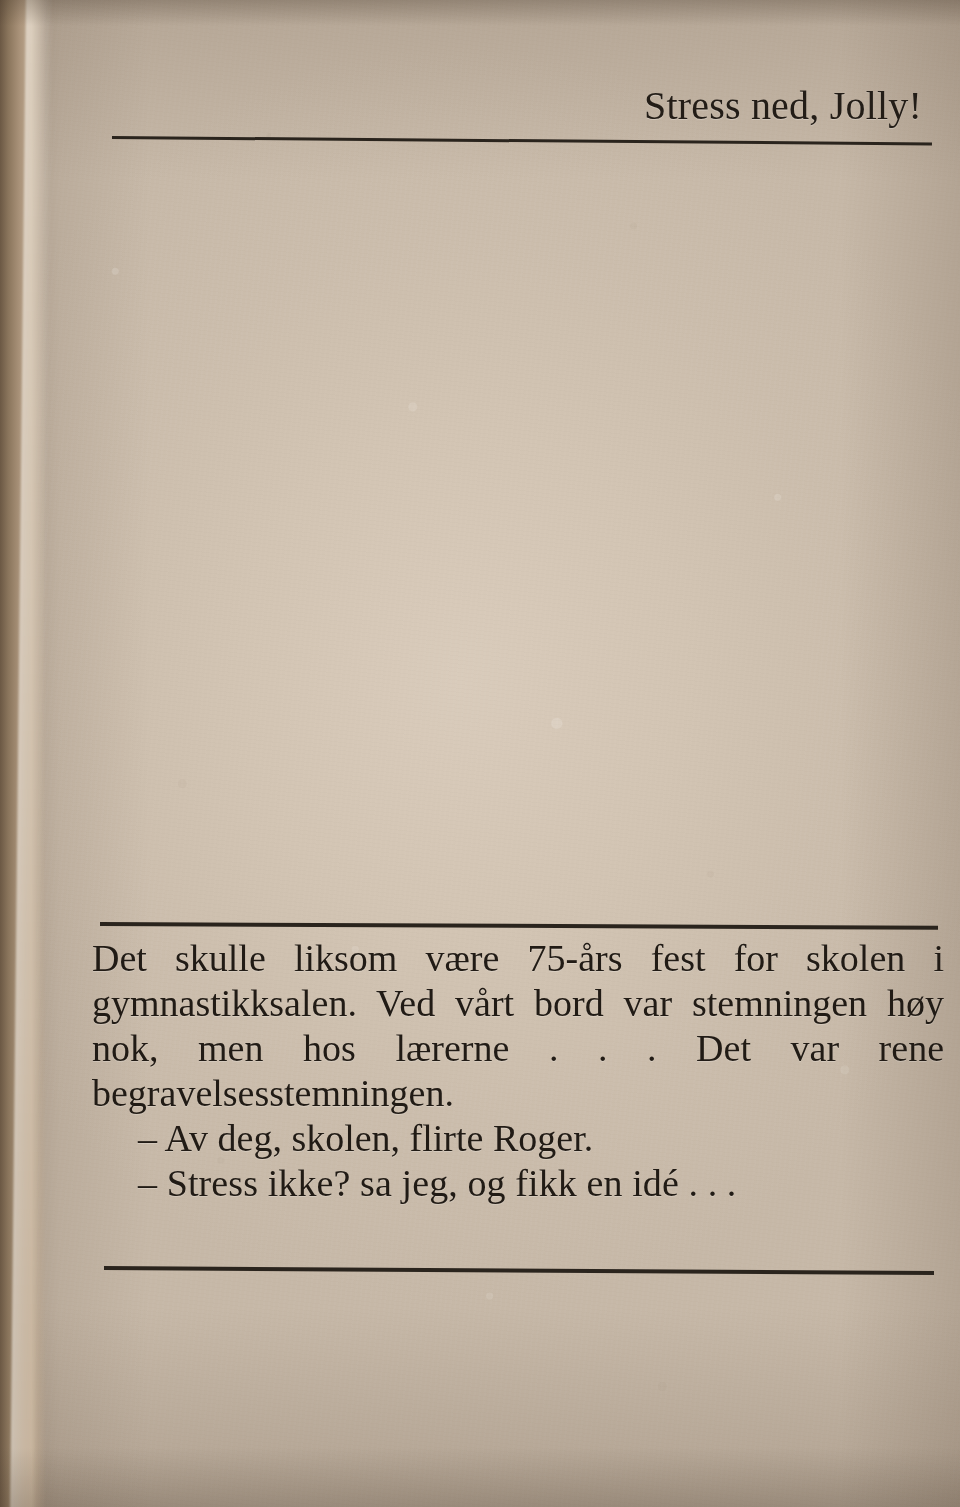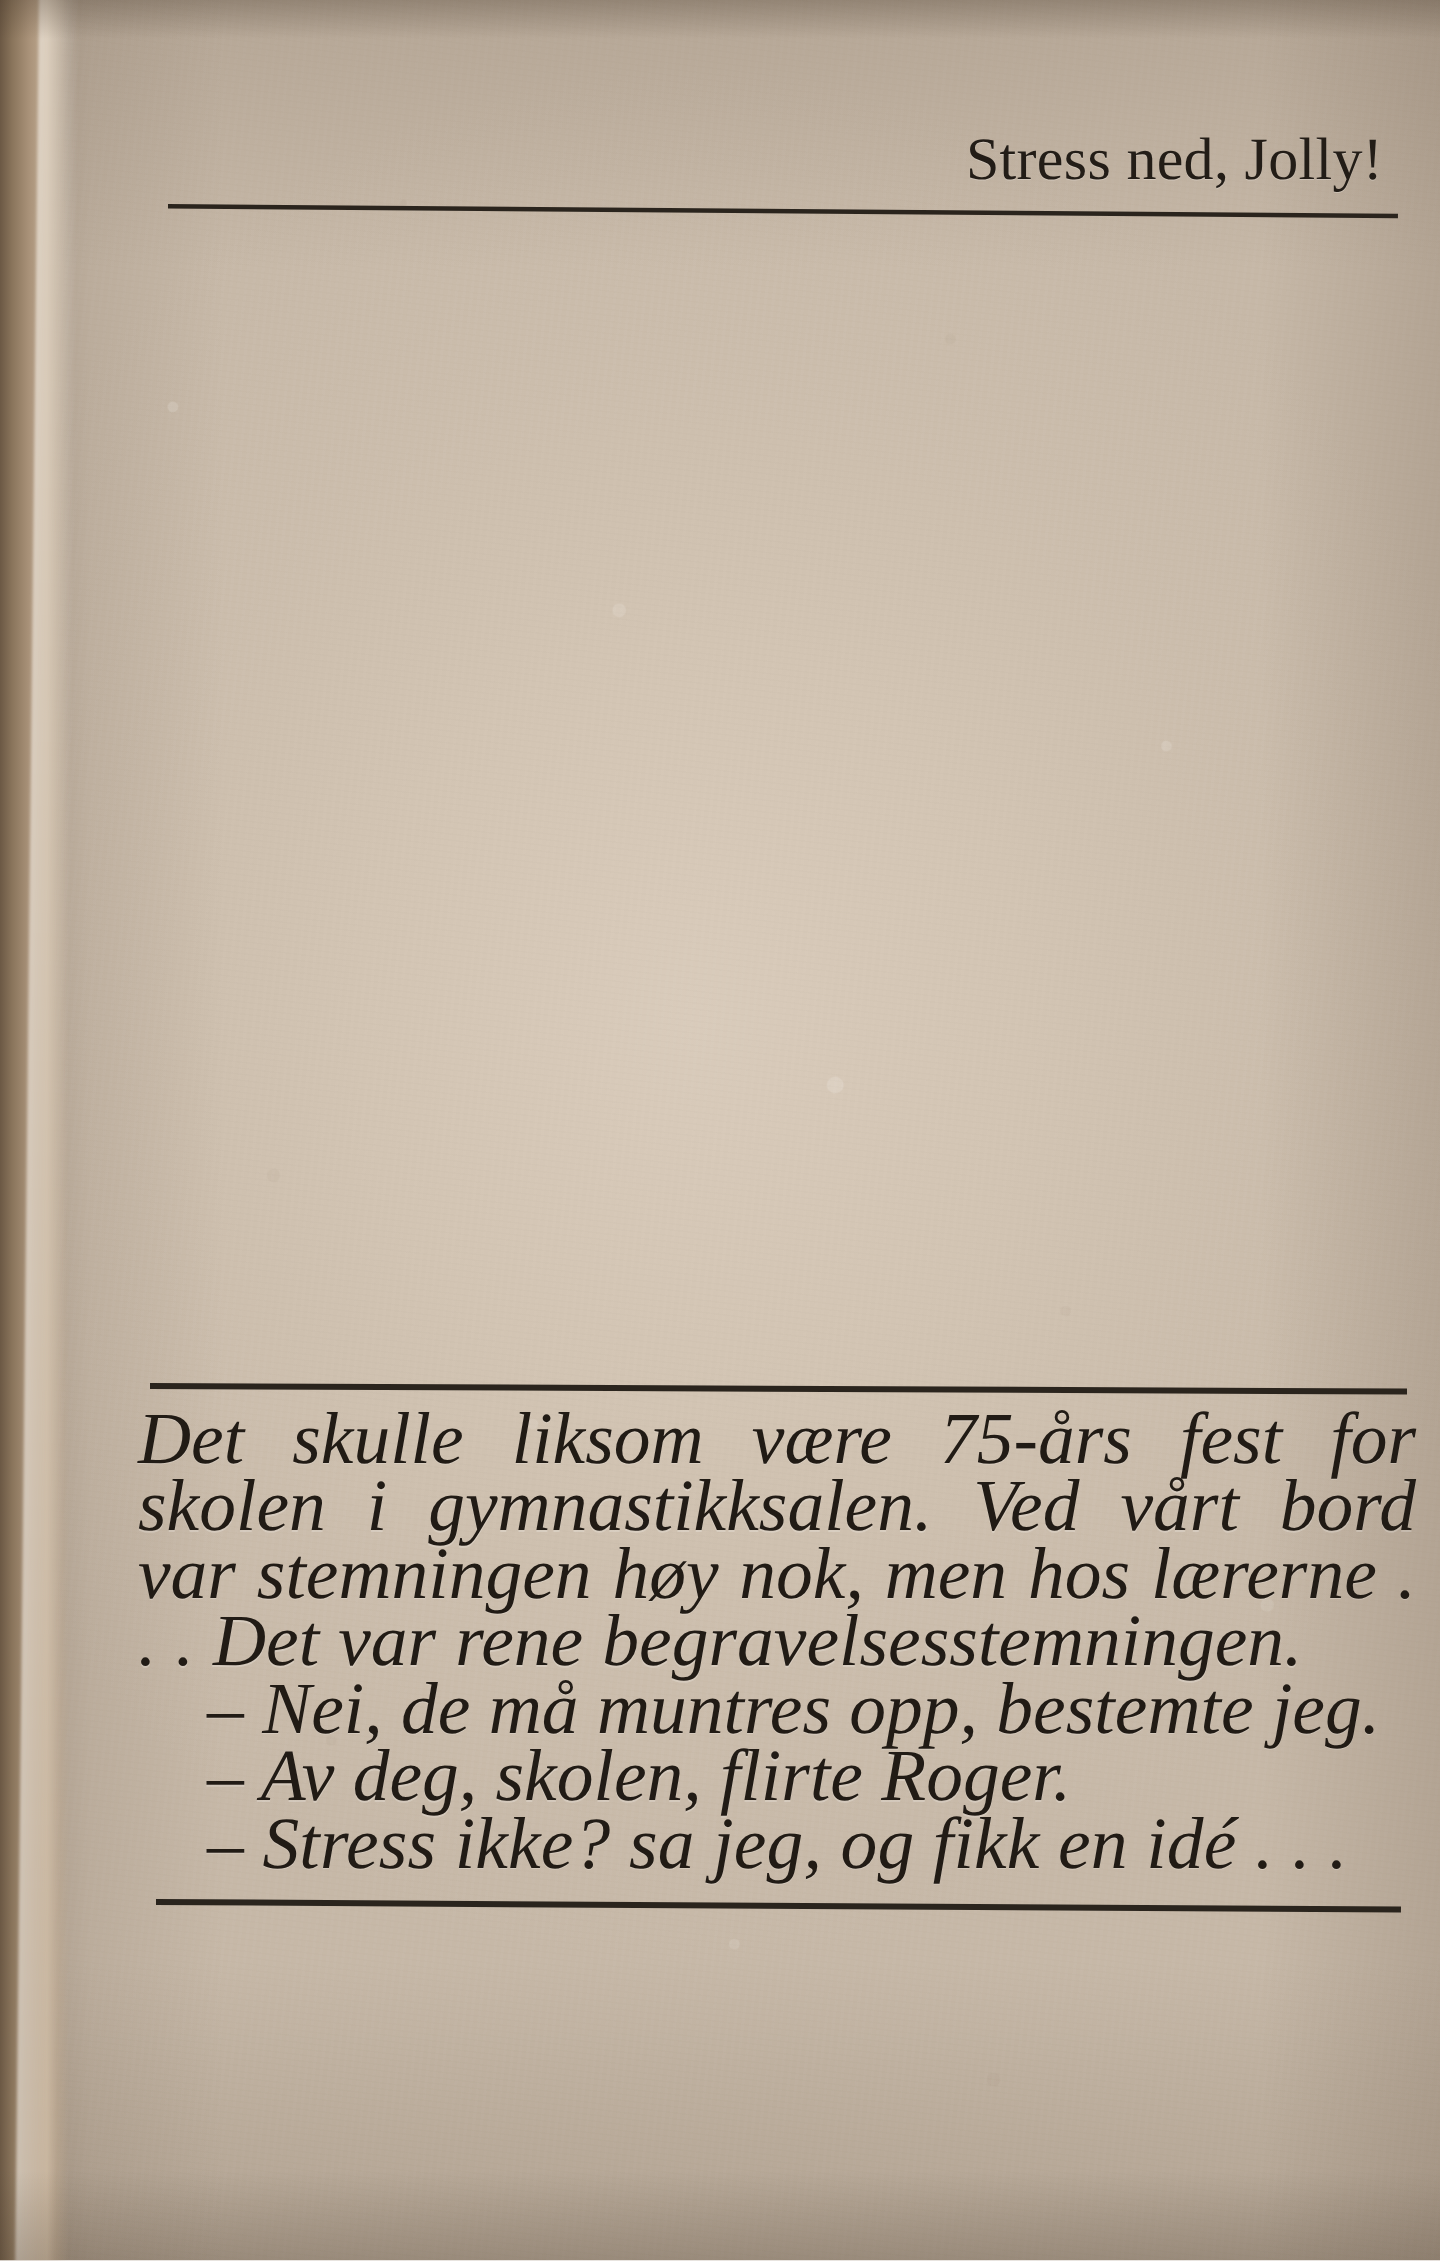--- a/index.html
+++ b/index.html
@@ -130,24 +130,23 @@
     height: 4px;
     transform: rotate(0.35deg);
   }
 
   #body-text {
     position: absolute;
     left: 92px;
     top: 936px;
     width: 852px;
     color: #211b15;
-    font-size: 49px;
+    font-size: 38px;
     line-height: 45px;
     text-shadow: 0 1px 0 rgba(255,255,255,0.22);
-    font-style: italic;
   }
 
   #body-text p {
     margin: 0;
   }
 
   .para-just {
     text-align: justify;
     text-align-last: left;
     hyphens: manual;
@@ -176,20 +175,19 @@
   <div id="bottom-dark"></div>
 
   <div id="header-title">Stress ned, Jolly!</div>
 
   <div class="rule" id="rule-header"></div>
 
   <div class="rule" id="rule-body-top"></div>
 
   <div id="body-text">
     <p class="para-just">Det skulle liksom være 75-års fest for skolen i gymnastikksalen. Ved vårt bord var stemningen høy nok, men hos lærerne . . . Det var rene begravelsesstemningen.</p>
-    <p class="dialogue">– Nei, de må muntres opp, bestemte jeg.</p>
     <p class="dialogue">– Av deg, skolen, flirte Roger.</p>
     <p class="dialogue">– Stress ikke? sa jeg, og fikk en idé . . .</p>
   </div>
 
   <div class="rule" id="rule-body-bottom"></div>
 
 </div>
 
 </body></html>

